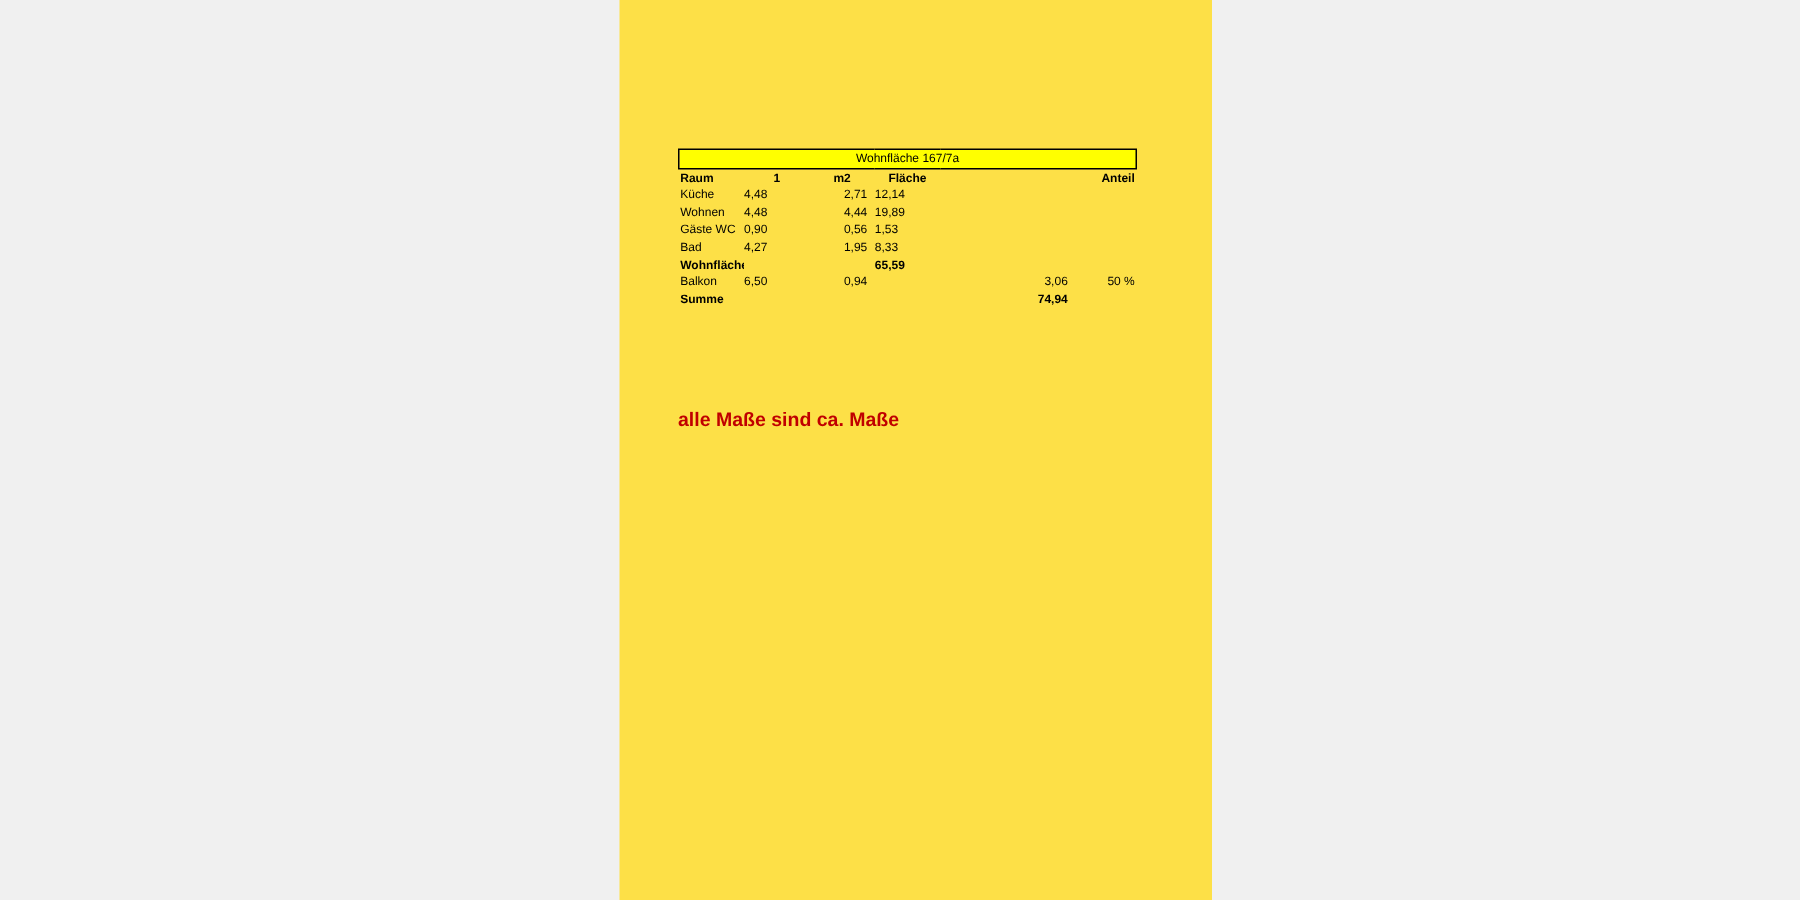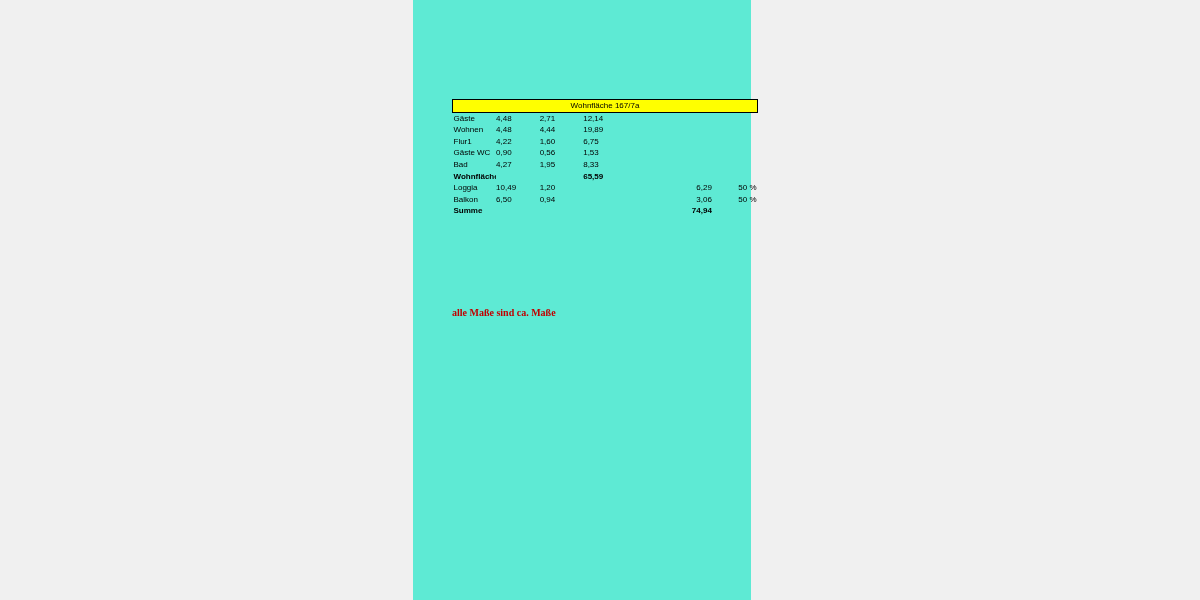--- a/index.html
+++ b/index.html
@@ -10,23 +10,23 @@
     height: 600px;
     overflow: hidden;
   }
   body {
     font-family: "Liberation Sans", sans-serif;
   }
   .page {
     position: absolute;
     left: 413px;
     top: 0;
-    width: 338px;
+    width: 395px;
     height: 600px;
-    background: #5eead4;
+    background: #fde047;
   }
   .sheet {
     position: absolute;
     left: 39px;
     top: 99px;
     width: 306px;
   }
   table.calc {
     border-collapse: collapse;
     width: 306px;
@@ -37,21 +37,21 @@
   table.calc td {
     padding: 0;
     height: 11.6px;
     line-height: 11.6px;
     vertical-align: middle;
     white-space: nowrap;
     overflow: hidden;
   }
   .c-room  { width: 76px; padding-left: 1px !important; }
   .c-a     { width: 48px; text-align: left; padding-right: 5px !important; }
-  .c-b     { width: 48px; text-align: left; padding-right: 5px !important; }
+  .c-b     { width: 48px; text-align: right; padding-right: 5px !important; }
   .c-area  { width: 50px; padding-right: 1px !important; }
   .c-gap   { width: 28px; }
   .c-share { width: 30px; text-align: right; padding-right: 2px !important; }
   .c-pct   { width: 26px; text-align: right; padding-right: 1px !important; }
 
   .title-row td {
     background: #ffff00;
     text-align: center;
     height: 11.5px;
     line-height: 11.5px;
@@ -67,61 +67,60 @@
   }
   .head td { font-weight: bold; }
   .head .c-a { text-align: center; padding-right: 0 !important; }
   .head .c-b { text-align: center; padding-right: 0 !important; }
   .head .c-area { text-align: center; padding-right: 0 !important; }
   .bold td { font-weight: bold; }
   .note {
     position: absolute;
     left: 39px;
     top: 272px;
-    font-size: 10px;
+    font-size: 13px;
     font-weight: bold;
     color: #c00000;
-    font-family: Liberation Serif, serif;
-    margin-top: 35px;
+    font-family: Liberation Sans, sans-serif;
   }
 </style>
 </head>
 <body>
 
 <div class="page">
 
   <div class="sheet">
     <table class="calc">
       <tbody>
         <tr class="title-row">
           <td colspan="7" class="title-cell">Wohnfläche 167/7a</td>
         </tr>
+        <tr class="head">
+          <td class="c-room">Raum</td>
+          <td class="c-a">1</td>
+          <td class="c-b">m2</td>
+          <td class="c-area">Fläche</td>
+          <td class="c-gap"></td>
+          <td class="c-share"></td>
+          <td class="c-pct">Anteil</td>
+        </tr>
       <tr>
-            <td class="c-room">Gäste</td>
+            <td class="c-room">Küche</td>
             <td class="c-a">4,48</td>
             <td class="c-b">2,71</td>
             <td class="c-area">12,14</td>
             <td class="c-gap"></td>
             <td class="c-share"></td>
             <td class="c-pct"></td>
           </tr>
           <tr>
             <td class="c-room">Wohnen</td>
             <td class="c-a">4,48</td>
             <td class="c-b">4,44</td>
             <td class="c-area">19,89</td>
-            <td class="c-gap"></td>
-            <td class="c-share"></td>
-            <td class="c-pct"></td>
-          </tr>
-          <tr>
-            <td class="c-room">Flur1</td>
-            <td class="c-a">4,22</td>
-            <td class="c-b">1,60</td>
-            <td class="c-area">6,75</td>
             <td class="c-gap"></td>
             <td class="c-share"></td>
             <td class="c-pct"></td>
           </tr>
           <tr>
             <td class="c-room">Gäste WC</td>
             <td class="c-a">0,90</td>
             <td class="c-b">0,56</td>
             <td class="c-area">1,53</td>
             <td class="c-gap"></td>
@@ -140,29 +139,20 @@
           <tr class="bold">
             <td class="c-room">Wohnfläche</td>
             <td class="c-a"></td>
             <td class="c-b"></td>
             <td class="c-area">65,59</td>
             <td class="c-gap"></td>
             <td class="c-share"></td>
             <td class="c-pct"></td>
           </tr>
           <tr>
-            <td class="c-room">Loggia</td>
-            <td class="c-a">10,49</td>
-            <td class="c-b">1,20</td>
-            <td class="c-area"></td>
-            <td class="c-gap"></td>
-            <td class="c-share">6,29</td>
-            <td class="c-pct">50 %</td>
-          </tr>
-          <tr>
             <td class="c-room">Balkon</td>
             <td class="c-a">6,50</td>
             <td class="c-b">0,94</td>
             <td class="c-area"></td>
             <td class="c-gap"></td>
             <td class="c-share">3,06</td>
             <td class="c-pct">50 %</td>
           </tr>
           <tr class="bold">
             <td class="c-room">Summe</td>

